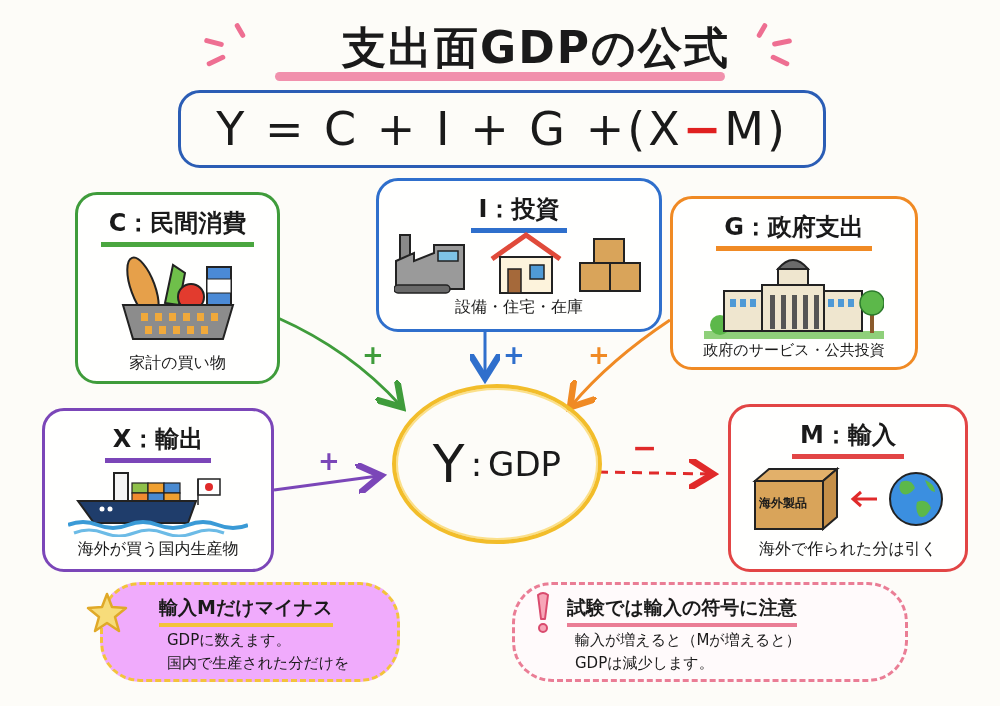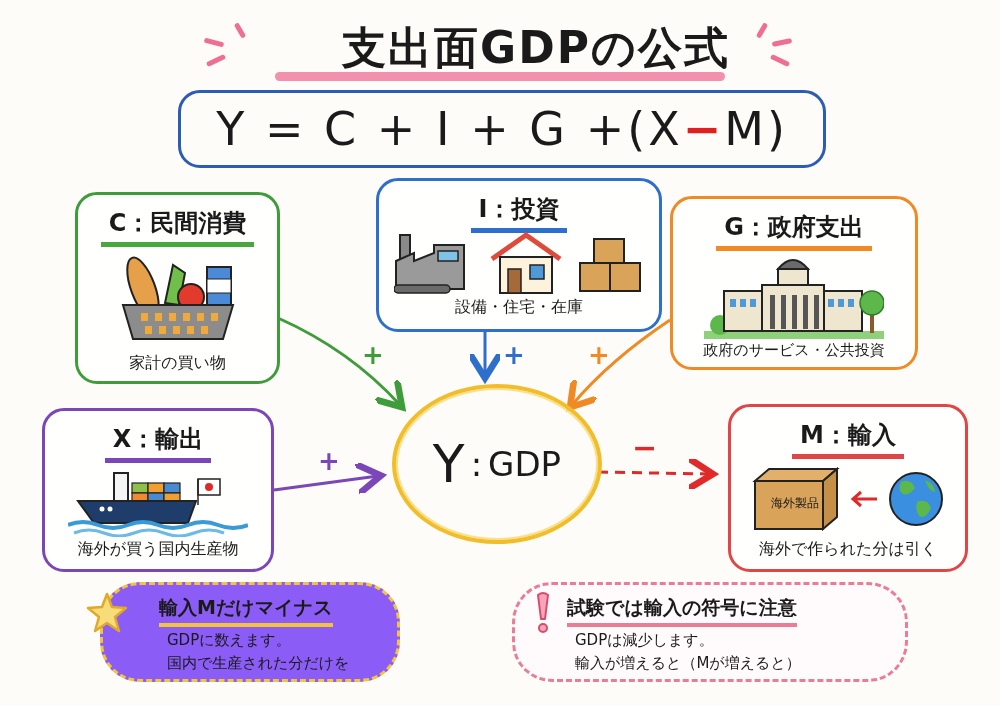--- a/index.html
+++ b/index.html
@@ -67,21 +67,21 @@
   .gdp-y { font-size: 52px; }
   .gdp-colon { font-size: 34px; margin: 0 6px; }
   .gdp-label { font-size: 34px; }
 
   .sign { font-size: 26px; font-weight: bold; }
 
   
   .note {
     border: 3px dashed; border-radius: 40px;
   }
-  .note-1 { left: 100px; top: 582px; width: 300px; height: 100px; border-color: #f3c33a; background: #8b5cf6; }
+  .note-1 { left: 100px; top: 582px; width: 300px; height: 100px; border-color: #f3c33a; background: #f0abfc; }
   .note-2 { left: 512px; top: 582px; width: 396px; height: 100px; border-color: #ea7d95; background: #fffafb; }
   .note-title { position: absolute; font-size: 19px; font-weight: bold; padding-bottom: 2px; border-bottom: 4px solid; }
   .note-body { position: absolute; font-size: 15px; line-height: 23px; }
 </style>
 </head>
 <body>
 
 <div class="abs spark" style="left:232px;top:28px;width:16px;transform:rotate(60deg);"></div>
 <div class="abs spark" style="left:204px;top:40px;transform:rotate(15deg);"></div>
 <div class="abs spark" style="left:206px;top:58px;transform:rotate(-25deg);"></div>
@@ -252,21 +252,21 @@
 
 <div class="abs card card-m">
   <div class="card-title">M：輸入</div>
   <div class="illus" style="top:60px;gap:8px;align-items:center;">
     <div style="position:relative;width:90px;height:64px;">
       <svg width="90" height="64" viewBox="0 0 90 64" style="position:absolute;left:0;top:0;">
         <path d="M4,14 L18,2 L86,2 L72,14Z" fill="#e2b06a" stroke="#222" stroke-width="2"></path>
         <rect x="4" y="14" width="68" height="48" fill="#d9a45a" stroke="#222" stroke-width="2"></rect>
         <path d="M72,14 L86,2 L86,50 L72,62Z" fill="#c58f48" stroke="#222" stroke-width="2"></path>
       </svg>
-      <span style="position:absolute;left:8px;top:28px;width:60px;text-align:right;font-size:12px;font-weight:normal;">海外製品</span>
+      <span style="position:absolute;left:8px;top:28px;width:60px;text-align:left;font-size:12px;font-weight:bold;">海外製品</span>
     </div>
     <svg width="30" height="20" viewBox="0 0 30 20">
       <path d="M28,10 L4,10 M12,3 L4,10 L12,17" fill="none" stroke="#e02a2a" stroke-width="3"></path>
     </svg>
     <svg width="58" height="58" viewBox="0 0 58 58">
       <circle cx="29" cy="29" r="26" fill="#3b8fe0" stroke="#222" stroke-width="2"></circle>
       <path d="M14,12 Q24,8 28,18 Q22,26 16,24 Q10,20 14,12Z" fill="#5cb84a"></path>
       <path d="M30,32 Q40,28 44,38 Q38,50 32,46 Q28,40 30,32Z" fill="#5cb84a"></path>
       <path d="M38,10 Q48,14 48,22 Q42,22 38,10Z" fill="#5cb84a"></path>
     </svg>
@@ -291,16 +291,16 @@
   </div>
 </div>
 
 <div class="abs note note-2">
   <svg class="abs" style="left:18px;top:6px;" width="20" height="44" viewBox="0 0 20 44">
     <path d="M5,4 Q10,0 15,4 L12,28 L8,28Z" fill="#f7a6b8" stroke="#d94b6e" stroke-width="2" stroke-linejoin="round"></path>
     <circle cx="10" cy="37" r="4" fill="#f7a6b8" stroke="#d94b6e" stroke-width="2"></circle>
   </svg>
   <div class="note-title" style="left:52px;top:10px;border-color:#ea7d95;">試験では輸入の符号に注意</div>
   <div class="note-body" style="left:60px;top:44px;">
+    <div>輸入が増えると（Mが増えると）</div>
     <div>GDPは減少します。</div>
-    <div>輸入が増えると（Mが増えると）</div>
   </div>
 </div>
 
 </body></html>

